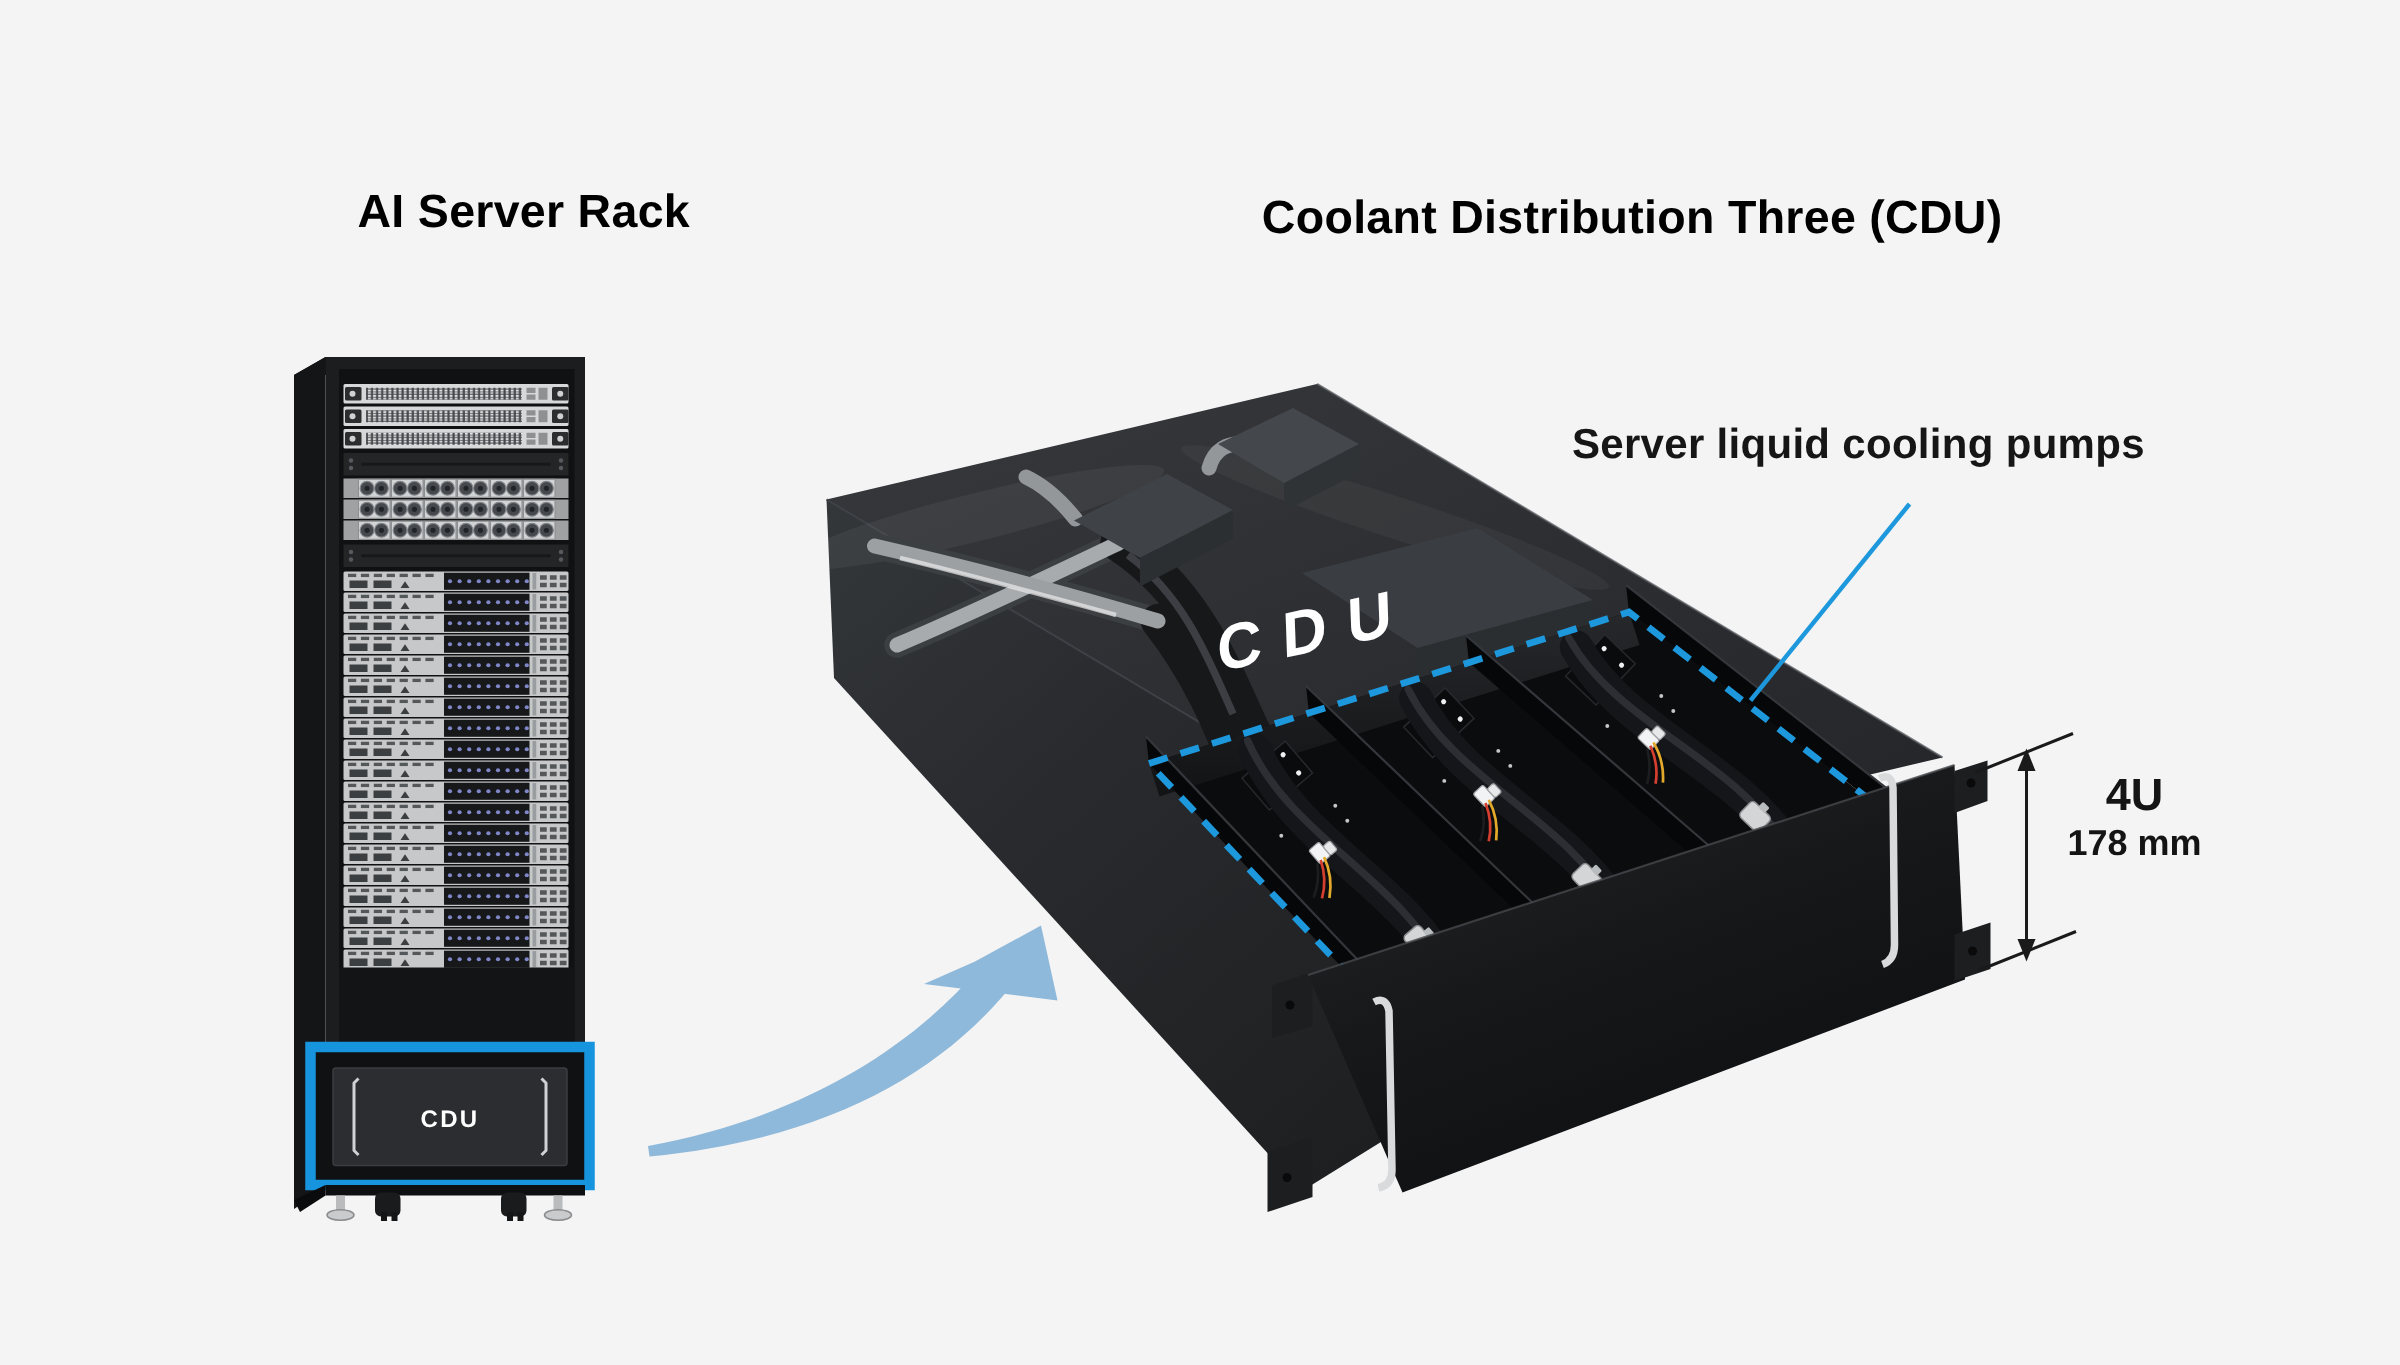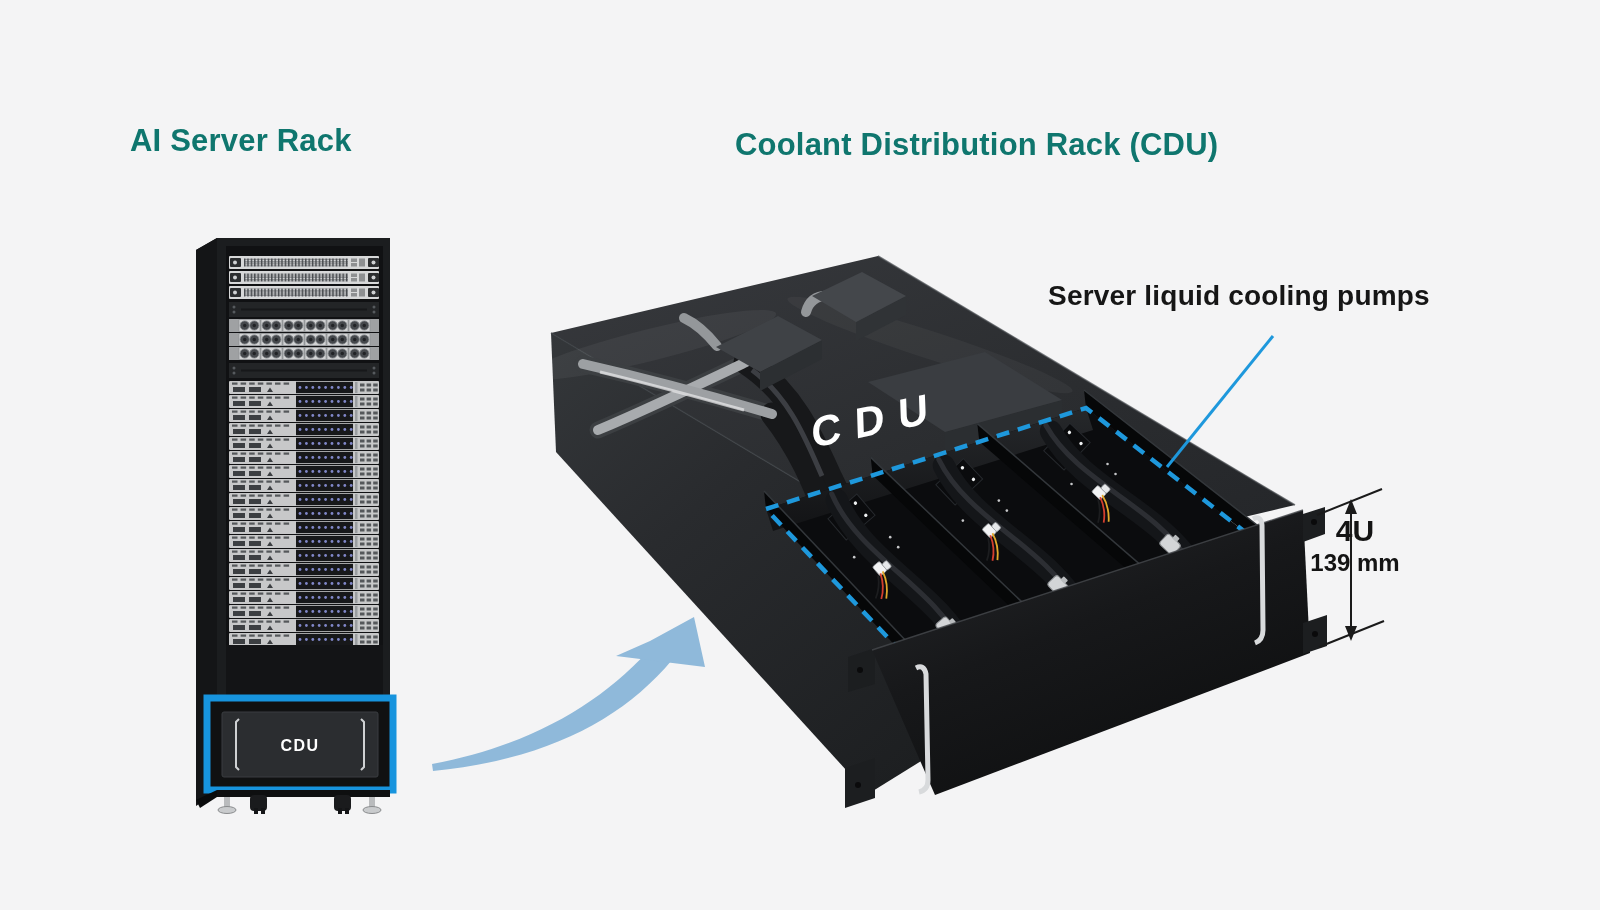--- a/index.html
+++ b/index.html
@@ -3,31 +3,31 @@
 <meta charset="utf-8">
 <style>
   html,body{margin:0;padding:0;}
   body{
     width:1600px;height:910px;position:relative;overflow:hidden;
     background:#f4f4f5;
     font-family:"Liberation Sans", sans-serif;
   }
   .stage{position:absolute;left:0;top:0;width:1600px;height:910px;}
   .title{
-    position:absolute;color:#0f766e;font-weight:bold;
-    font-size:31px;text-align:left;letter-spacing:.2px;white-space:nowrap;
+    position:absolute;color:#000000;font-weight:bold;
+    font-size:31px;text-align:right;letter-spacing:.2px;white-space:nowrap;
   }
   #title-left{left:130px;width:330px;top:123px;}
   #title-right{left:735px;width:600px;top:127px;}
   .annotation{
     position:absolute;color:#161616;font-weight:bold;font-size:28px;
     white-space:nowrap;letter-spacing:.2px;
   }
   #pump-label{left:1048px;top:280px;width:440px;}
-  .dim-box{position:absolute;left:1280px;top:514px;width:150px;text-align:center;color:#141414;}
+  .dim-box{position:absolute;left:1348px;top:514px;width:150px;text-align:center;color:#141414;}
   .dim-units{font-size:30px;font-weight:bold;line-height:34px;}
   .dim-mm{font-size:24px;font-weight:bold;line-height:30px;}
   svg text{font-family:"Liberation Sans", sans-serif;}
 </style>
 </head>
 <body>
 
 <div class="stage">
 
   
@@ -969,19 +969,19 @@
       <line x1="1317" y1="515" x2="1382" y2="489" stroke="#1a1a1a" stroke-width="2"></line>
       <line x1="1319" y1="647" x2="1384" y2="621" stroke="#1a1a1a" stroke-width="2"></line>
       <line x1="1351" y1="508" x2="1351" y2="632" stroke="#1a1a1a" stroke-width="2"></line>
       <polygon points="1351,499 1345,514 1357,514" fill="#1a1a1a"></polygon>
       <polygon points="1351,641 1345,626 1357,626" fill="#1a1a1a"></polygon>
     </g>
   </svg>
 
   
   <div id="title-left" class="title">AI Server Rack</div>
-  <div id="title-right" class="title">Coolant Distribution Rack (CDU)</div>
+  <div id="title-right" class="title">Coolant Distribution Three (CDU)</div>
   <div id="pump-label" class="annotation">Server liquid cooling pumps</div>
   <div class="dim-box">
     <div class="dim-units">4U</div>
-    <div class="dim-mm">139 mm</div>
+    <div class="dim-mm">178 mm</div>
   </div>
 </div>
 
 </body></html>

